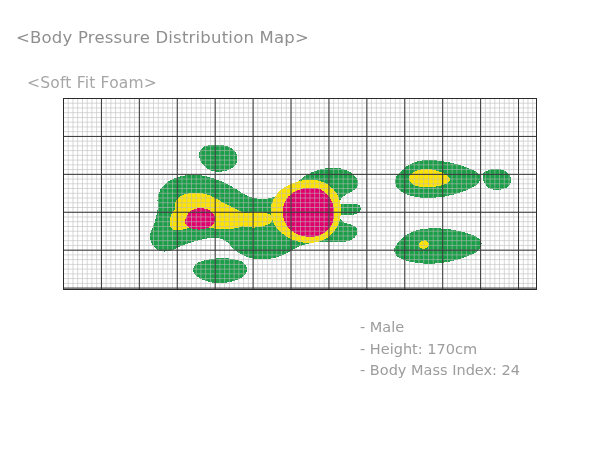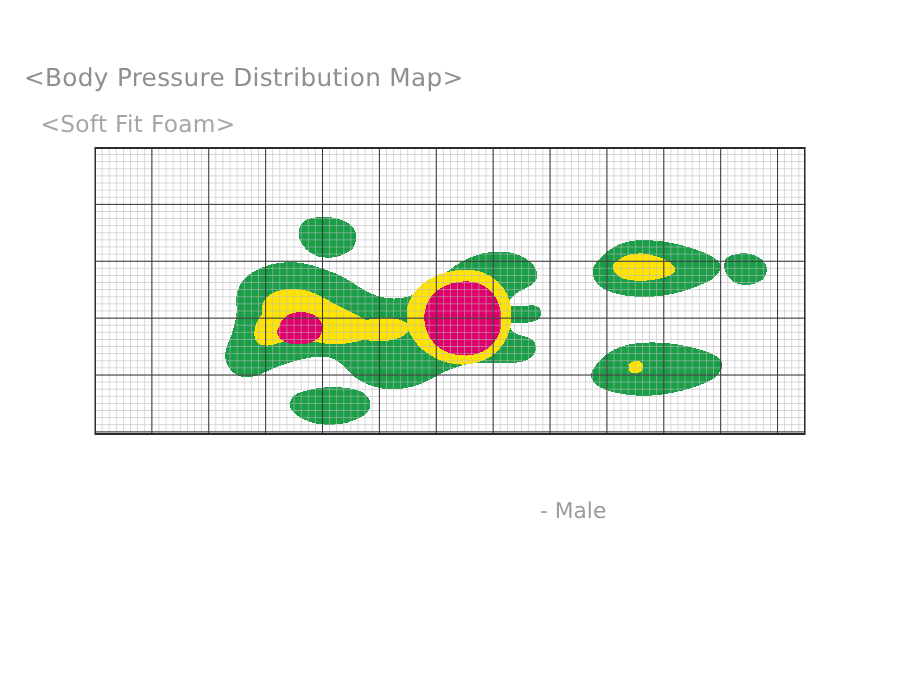--- a/index.html
+++ b/index.html
@@ -18,30 +18,30 @@
     position:absolute;left:27px;top:58px;
     font-size:15.5px;color:#a6a6a6;letter-spacing:.2px;
     white-space:nowrap;font-weight:400;
   }
   #map-wrap{
     position:absolute;left:63px;top:98px;
     width:474px;height:192px;
   }
   #map-svg{display:block;width:474px;height:192px;}
   #info{
-    position:absolute;left:360px;top:331px;
+    position:absolute;left:360px;top:317px;
     font-size:14.5px;color:#9c9c9c;line-height:21.5px;
     white-space:nowrap;
   }
   #info div{font-weight:400;}
 </style>
 </head>
 <body style="background: rgb(255, 255, 255);">
 
-<div id="title" style="color: rgb(143, 143, 143); margin-top: 14px;">&lt;Body Pressure Distribution Map&gt;</div>
+<div id="title" style="color: rgb(143, 143, 143);">&lt;Body Pressure Distribution Map&gt;</div>
 <div id="subtitle" style="color: rgb(166, 166, 166); margin-top: 16px;">&lt;Soft Fit Foam&gt;</div>
 
 <div id="map-wrap">
   <svg id="map-svg" viewBox="0 0 474 192" preserveAspectRatio="none" shape-rendering="crispEdges">
     <defs>
       <pattern id="minorGrid" width="4.74" height="4.74" patternUnits="userSpaceOnUse">
         <path d="M4.74 0 L0 0 L0 4.74" fill="none" stroke="#b9b9b9" stroke-width="0.7"></path>
       </pattern>
       <pattern id="majorGrid" width="37.92" height="37.92" patternUnits="userSpaceOnUse">
         <path d="M37.92 0 L0 0 L0 37.92" fill="none" stroke="#2b2b2b" stroke-width="1.1"></path>
@@ -98,13 +98,15 @@
     </g>
 
     <rect x="0" y="0" width="474" height="192" fill="url(#minorGrid)" opacity="0.85"></rect>
     <rect x="0" y="0" width="474" height="192" fill="url(#majorGrid)" opacity="0.95"></rect>
     <rect x="0.5" y="0.5" width="473" height="191" fill="none" stroke="#2b2b2b" stroke-width="1.1"></rect>
   </svg>
 </div>
 
 <div id="info" style="color: rgb(156, 156, 156);">
   <div>- Male</div>
+  <div>- Height: 170cm</div>
+  <div>- Body Mass Index: 24</div>
 </div>
 
 </body></html>

